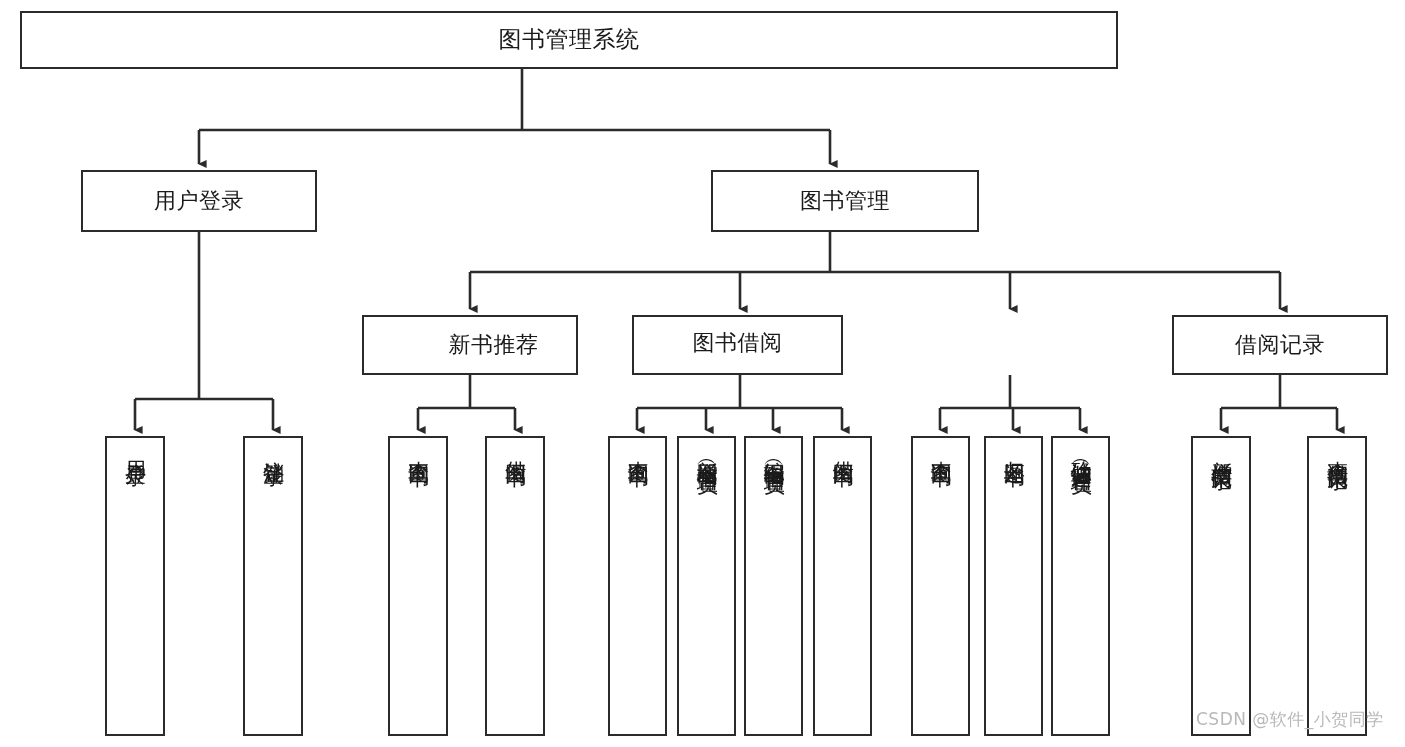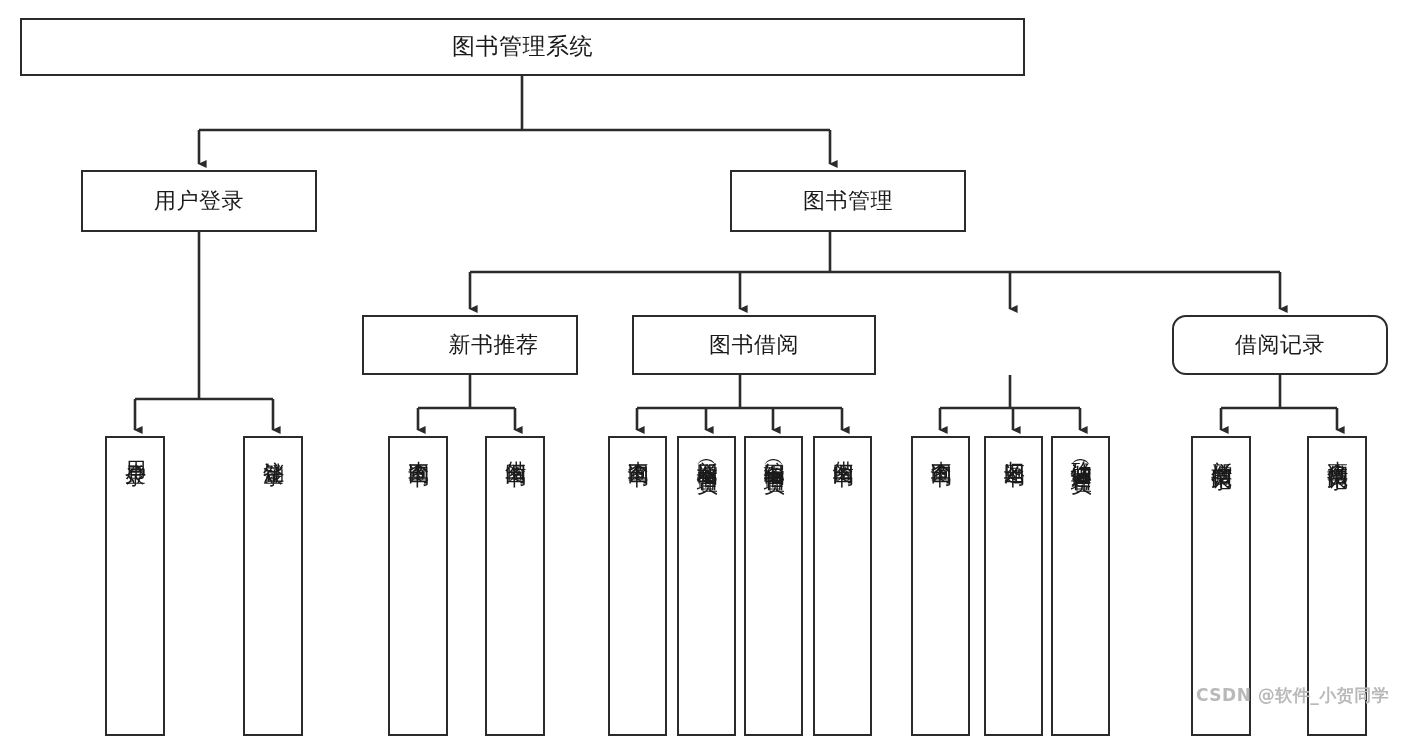--- a/index.html
+++ b/index.html
@@ -121,38 +121,38 @@
       <path d="M 1013,408 L 1013,430" marker-end="url(#arrowhead)"></path>
       <path d="M 1080,408 L 1080,430" marker-end="url(#arrowhead)"></path>
 
       <path d="M 1280,375 L 1280,408"></path>
       <path d="M 1221,408 L 1337,408"></path>
       <path d="M 1221,408 L 1221,430" marker-end="url(#arrowhead)"></path>
       <path d="M 1337,408 L 1337,430" marker-end="url(#arrowhead)"></path>
     </g>
   </svg>
 
-  <div class="node root" style="left: 20px; top: 18px; width: 1005px; height: 58px;">
+  <div class="node root" style="left: 20px; top: 11px; width: 1098px; height: 58px;">
     <span class="label">图书管理系统</span>
   </div>
 
   <div class="node level2" style="left: 81px; top: 170px; width: 236px; height: 62px;">
     <span class="label">用户登录</span>
   </div>
-  <div class="node level2" style="left: 711px; top: 170px; width: 236px; height: 62px; margin-left: 19px;">
+  <div class="node level2" style="left: 711px; top: 170px; width: 268px; height: 62px;">
     <span class="label">图书管理</span>
   </div>
 
   <div class="node level3" style="left: 362px; top: 315px; width: 216px; height: 60px; padding-left: 47px;">
     <span class="label">新书推荐</span>
   </div>
-  <div class="node level3" style="left: 632px; top: 315px; width: 244px; height: 60px;">
+  <div class="node level3" style="left: 632px; top: 315px; width: 211px; height: 60px; font-family: Liberation Mono, monospace;">
     <span class="label">图书借阅</span>
   </div>
-  <div class="node level3" style="left: 1172px; top: 315px; width: 216px; height: 60px; border-radius: 14px;">
+  <div class="node level3" style="left: 1172px; top: 315px; width: 216px; height: 60px;">
     <span class="label">借阅记录</span>
   </div>
 
   <div class="node leaf" style="left: 105px; top: 436px; width: 60px; height: 300px;">
     <span class="label">用户登录</span>
   </div>
   <div class="node leaf" style="left: 243px; top: 436px; width: 60px; height: 300px;">
     <span class="label">注销登录</span>
   </div>
   <div class="node leaf" style="left: 388px; top: 436px; width: 60px; height: 300px;">
@@ -182,15 +182,15 @@
   <div class="node leaf" style="left: 1051px; top: 436px; width: 59px; height: 300px;">
     <span class="label">确认归还（管理员）</span>
   </div>
   <div class="node leaf" style="left: 1191px; top: 436px; width: 60px; height: 300px;">
     <span class="label">新增借阅记录</span>
   </div>
   <div class="node leaf" style="left: 1307px; top: 436px; width: 60px; height: 300px;">
     <span class="label">查询借阅记录</span>
   </div>
 
-  <div class="watermark" style="left: 1196px; top: 684px; font-weight: bold;">CSDN @软件_小贺同学</div>
+  <div class="watermark" style="left: 1196px; top: 708px;">CSDN @软件_小贺同学</div>
 
 </div>
 
 </body></html>

